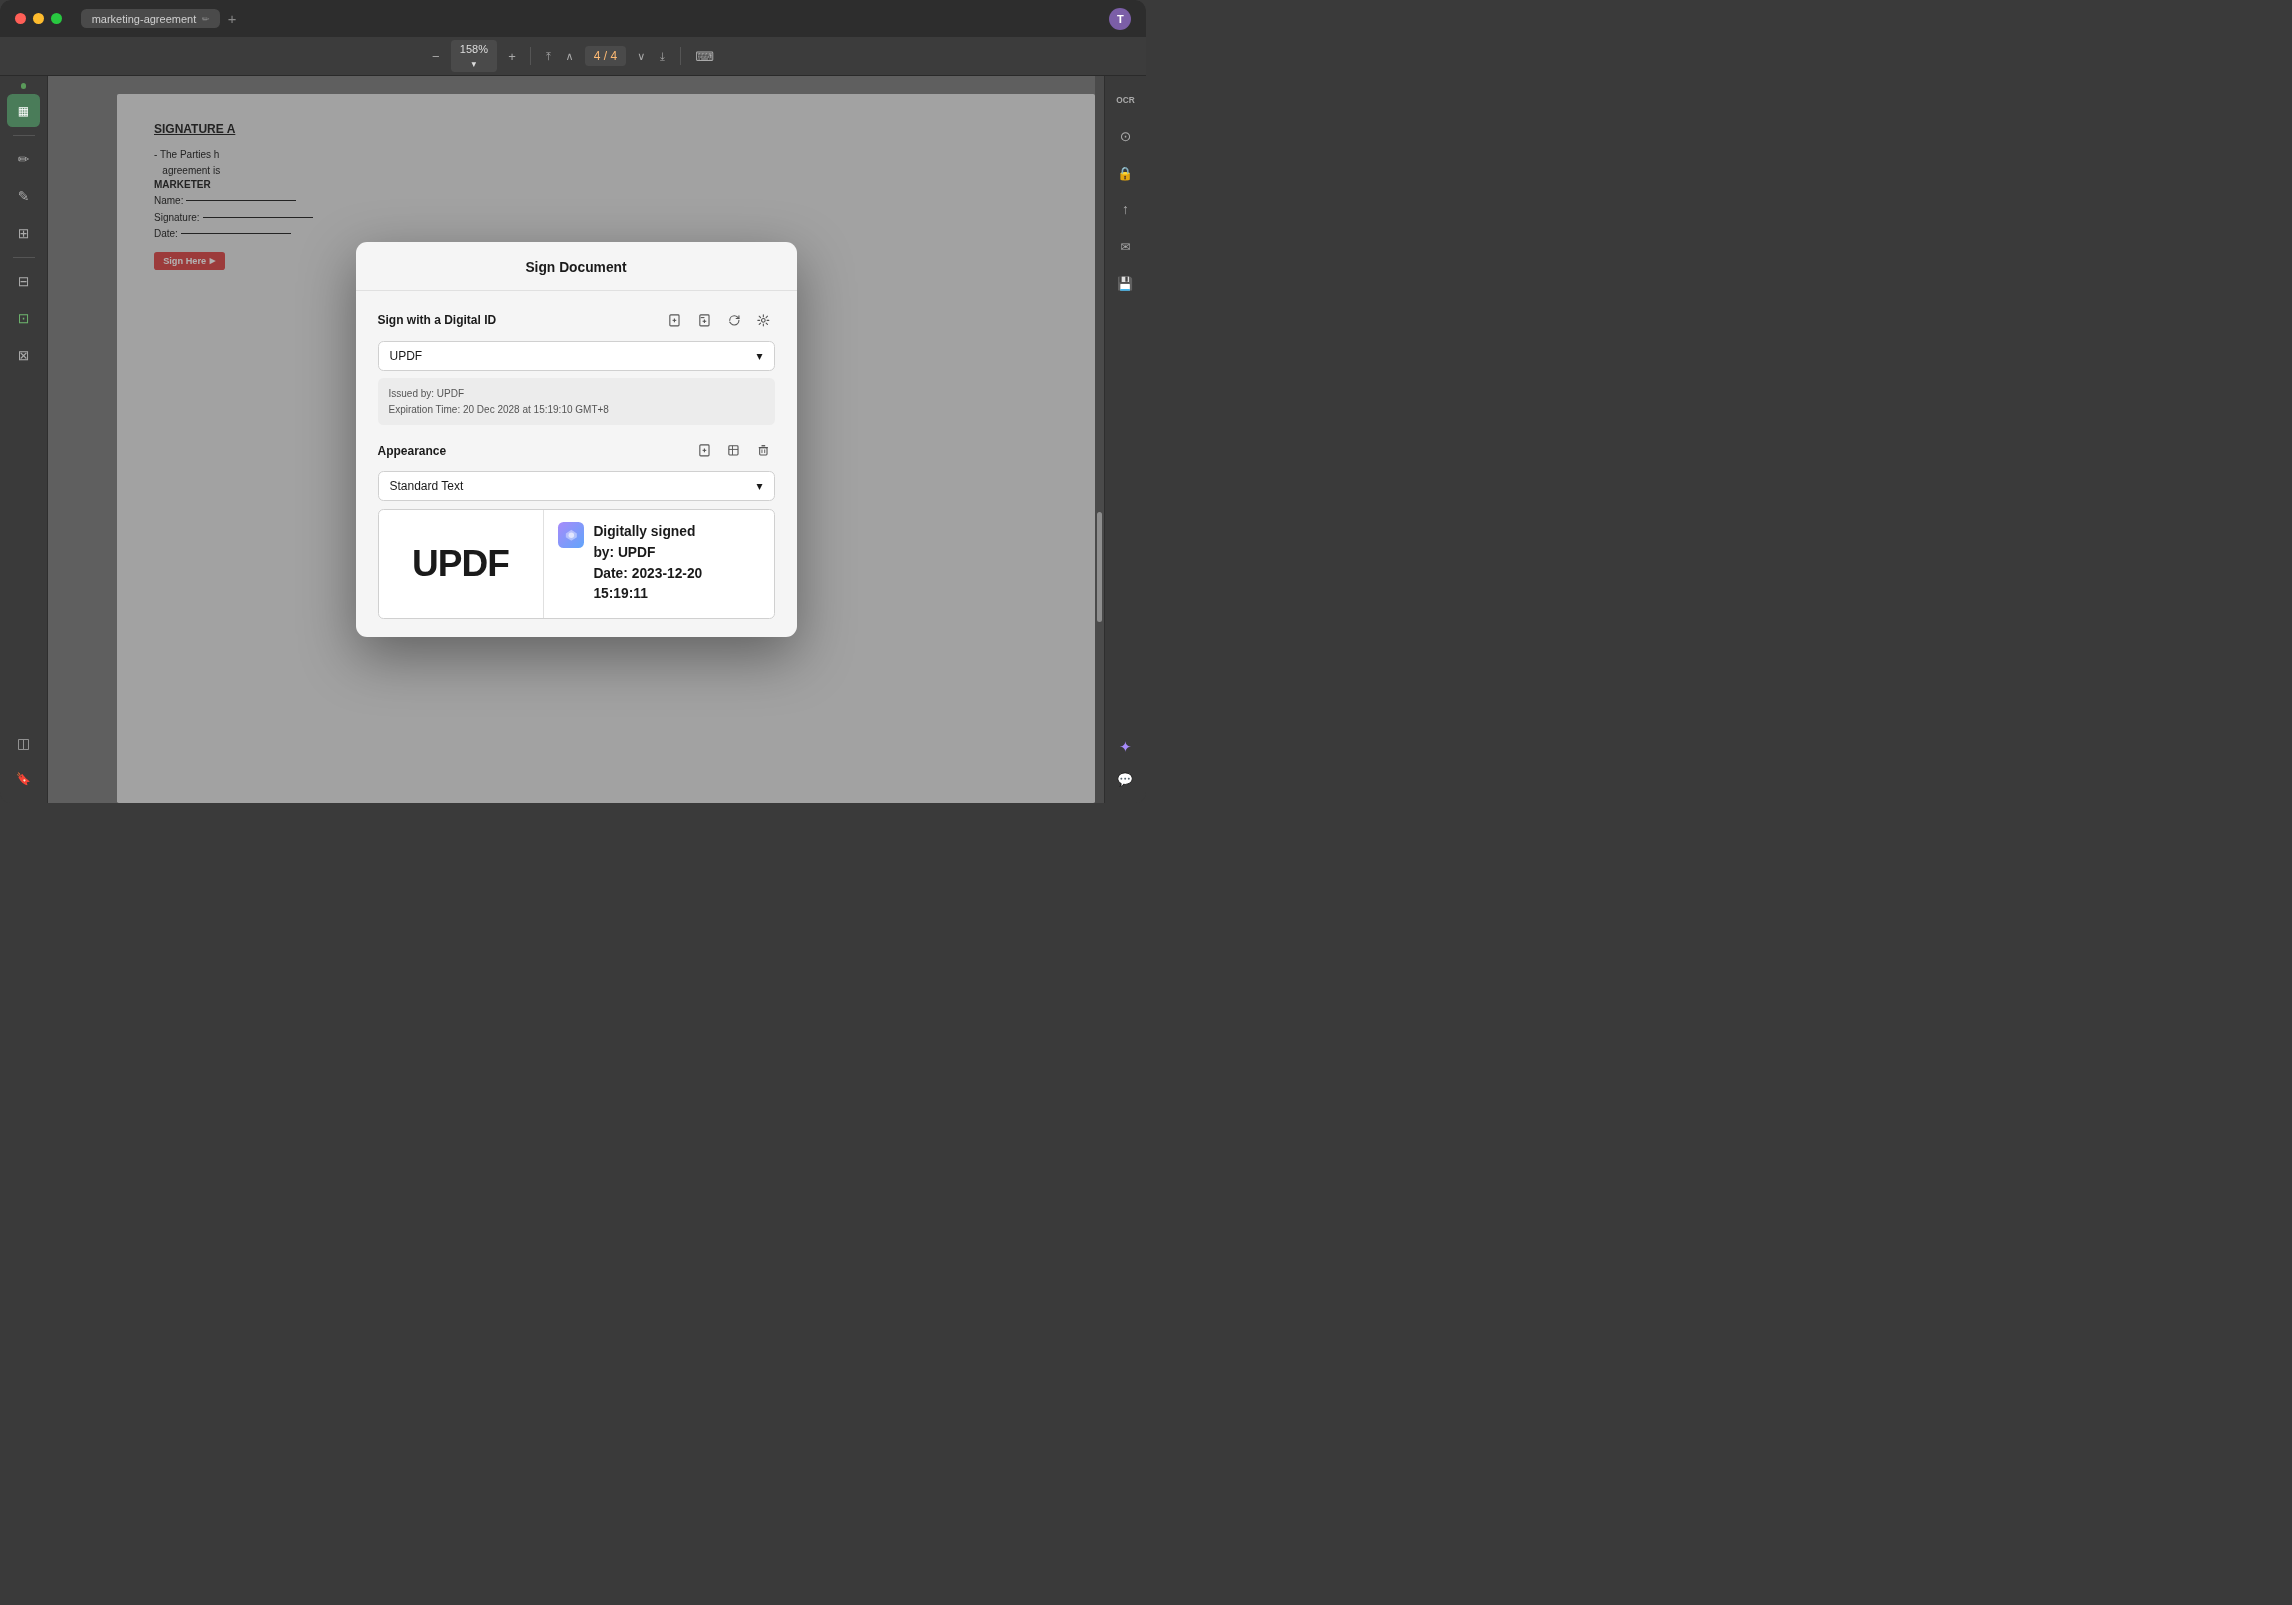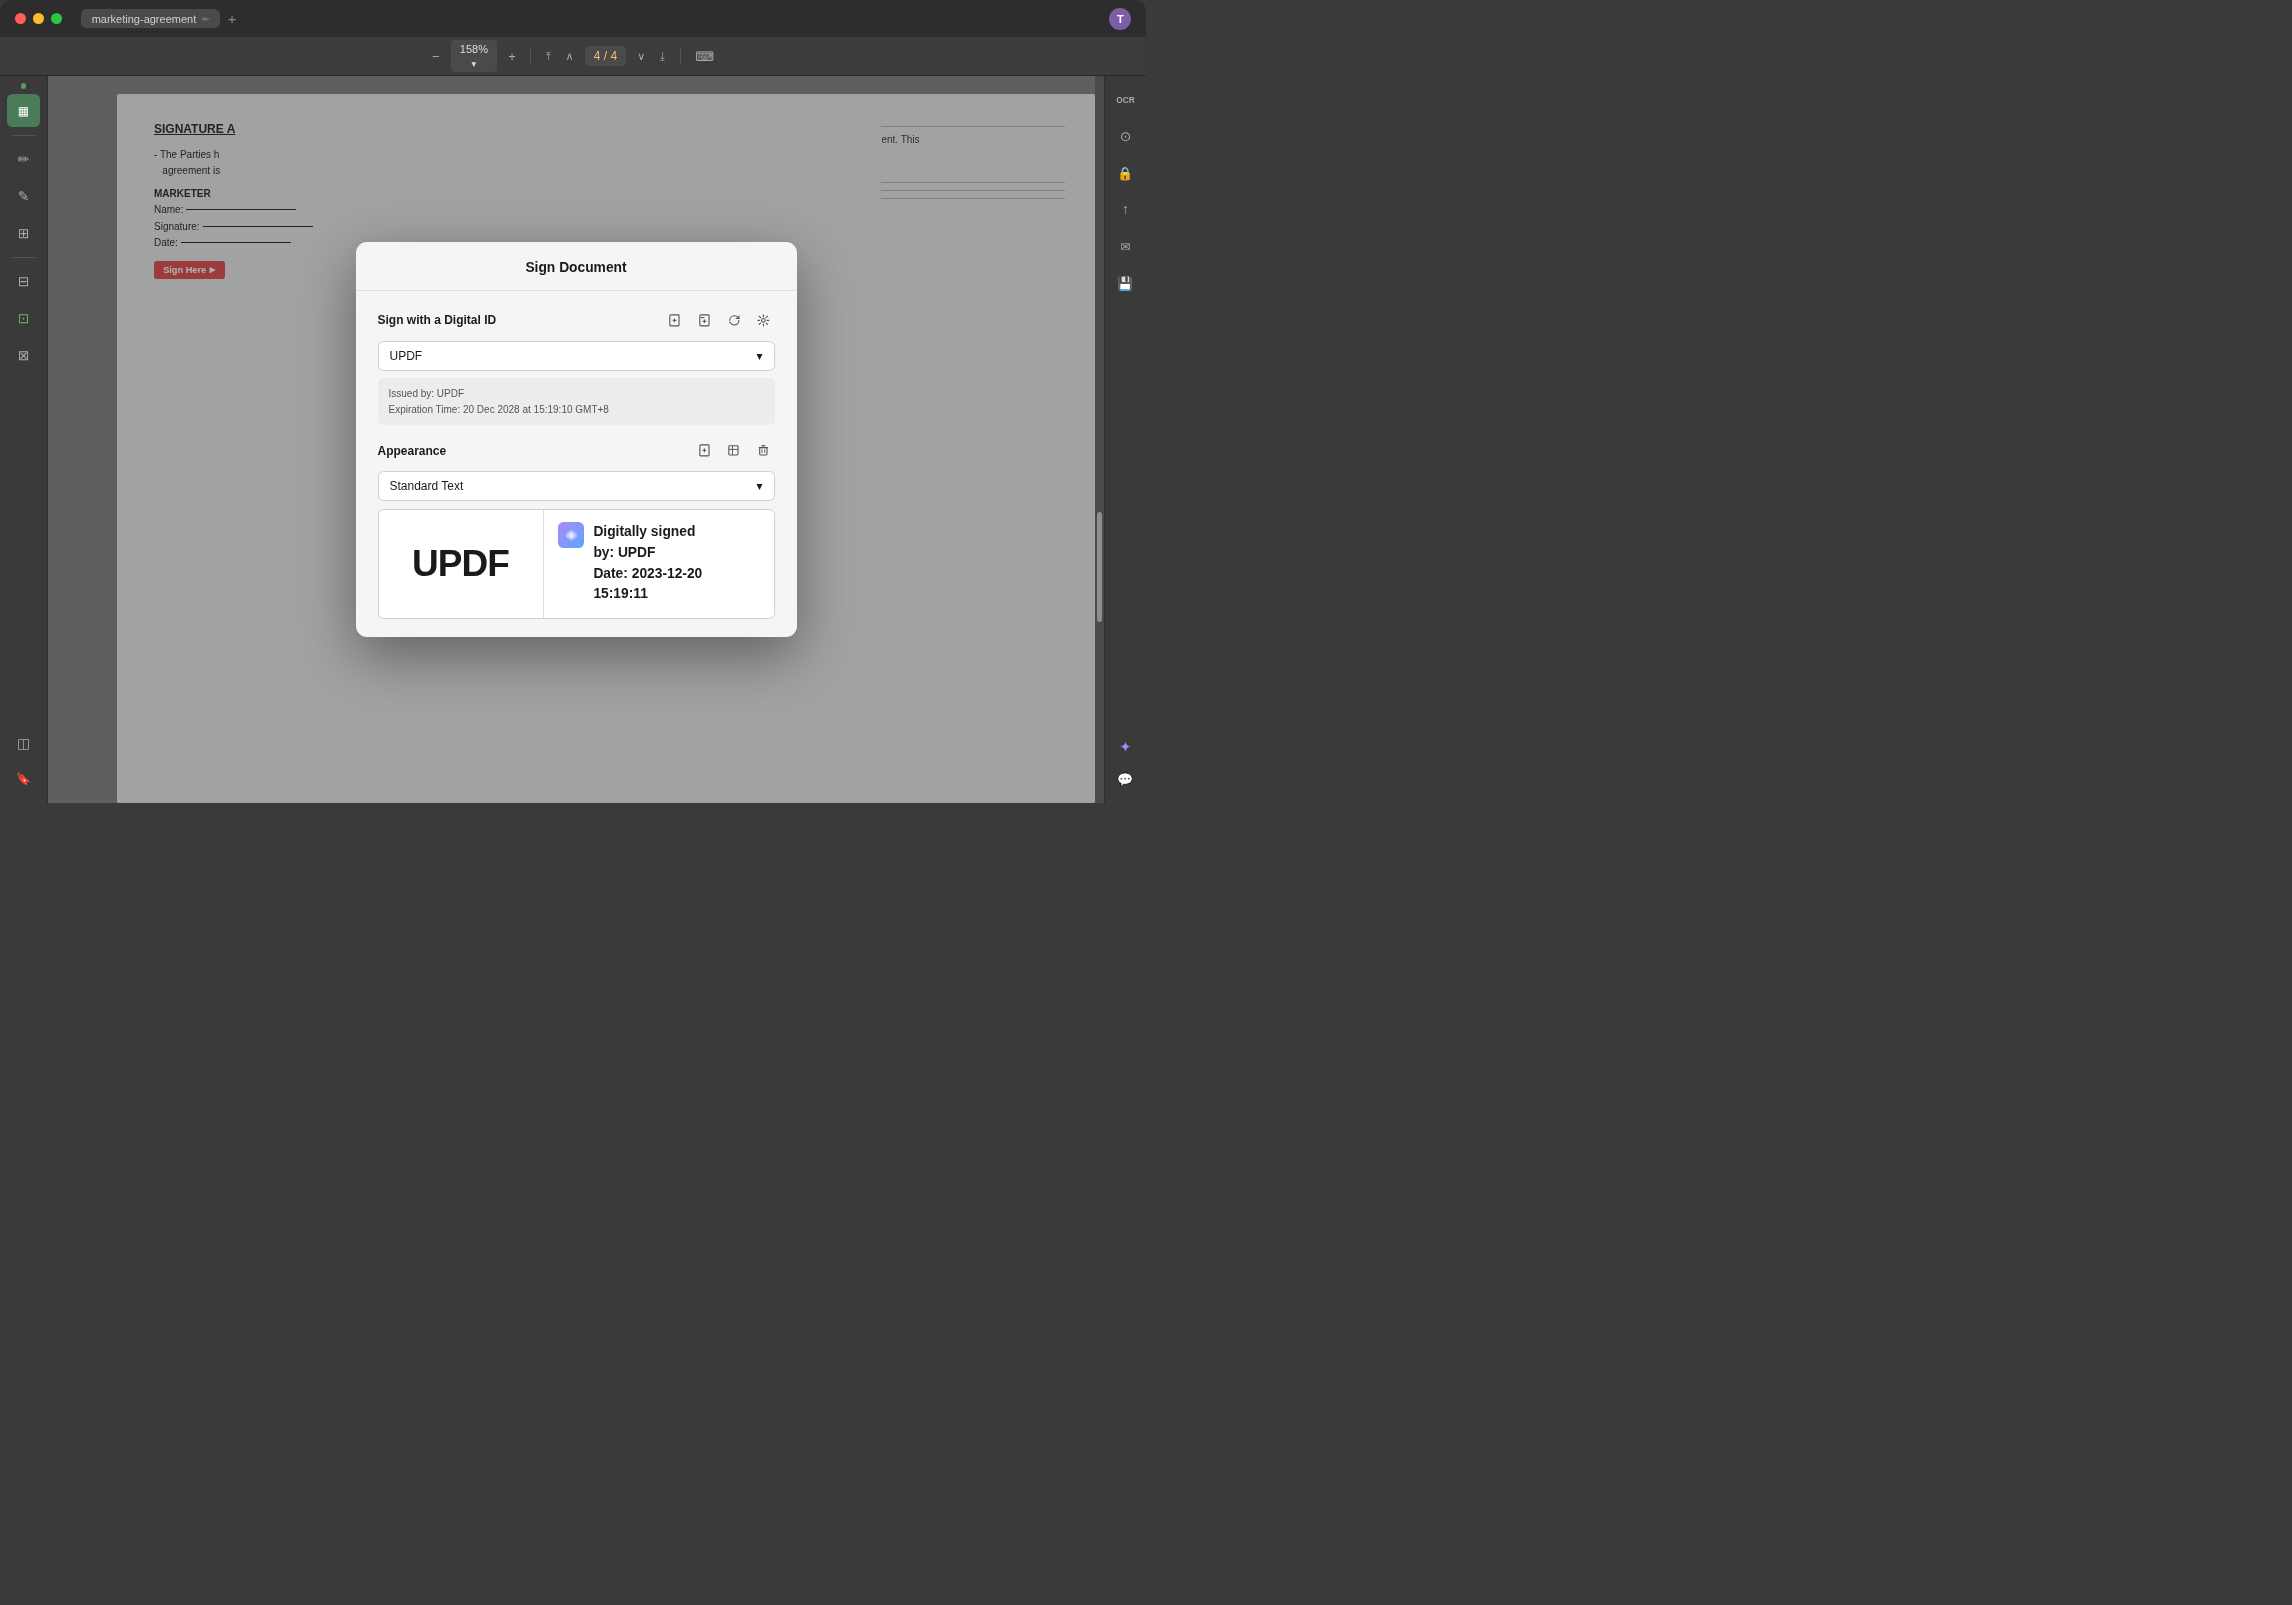--- a/index.html
+++ b/index.html
@@ -216,21 +216,21 @@
     }
     .doc-heading {
       font-size: 12px;
       font-weight: 700;
       text-decoration: underline;
       margin-bottom: 11px;
     }
     .doc-text {
       font-size: 10px;
       line-height: 1.6;
-      margin-bottom: 9px;
+      margin-bottom: 0;
     }
     .doc-label {
       font-size: 10px;
       font-weight: 600;
       margin-bottom: 5.5px;
     }
     .doc-field {
       font-size: 10px;
       margin-bottom: 5.5px;
       display: flex;
@@ -520,27 +520,20 @@
           <span class="doc-line"></span>
         </div>
         <div>
           <span class="sign-here-badge">
             <span>Sign Here</span>
           </span>
         </div>
       </div>
     </div>
 
-    <div style="position:absolute;top:18.4px;right:11px;width:230px;bottom:0;padding:27.5px 18.4px;">
-      <div style="border-bottom:0.9px solid #bbb;margin-bottom:7.3px;padding-bottom:3.7px;width:184px;"></div>
-      <div style="font-size:10px;color:#444;margin-bottom:7.3px;">ent. This</div>
-      <div style="border-bottom:0.9px solid #bbb;margin-bottom:3.7px;width:184px;margin-top:37px;"></div>
-      <div style="border-bottom:0.9px solid #bbb;margin-bottom:3.7px;width:184px;margin-top:7.3px;"></div>
-      <div style="border-bottom:0.9px solid #bbb;margin-bottom:3.7px;width:184px;margin-top:7.3px;"></div>
-    </div>
 
     <div style="position:absolute;right:0;top:0;bottom:0;width:9.2px;background:#6a6a6a;">
       <div class="scrollbar-track" style="background:#ccc;top:60%;height:110px;"></div>
     </div>
 
     <div class="modal-overlay">
       <div class="modal">
 
         <div class="modal-header">
           <span>Sign Document</span>

